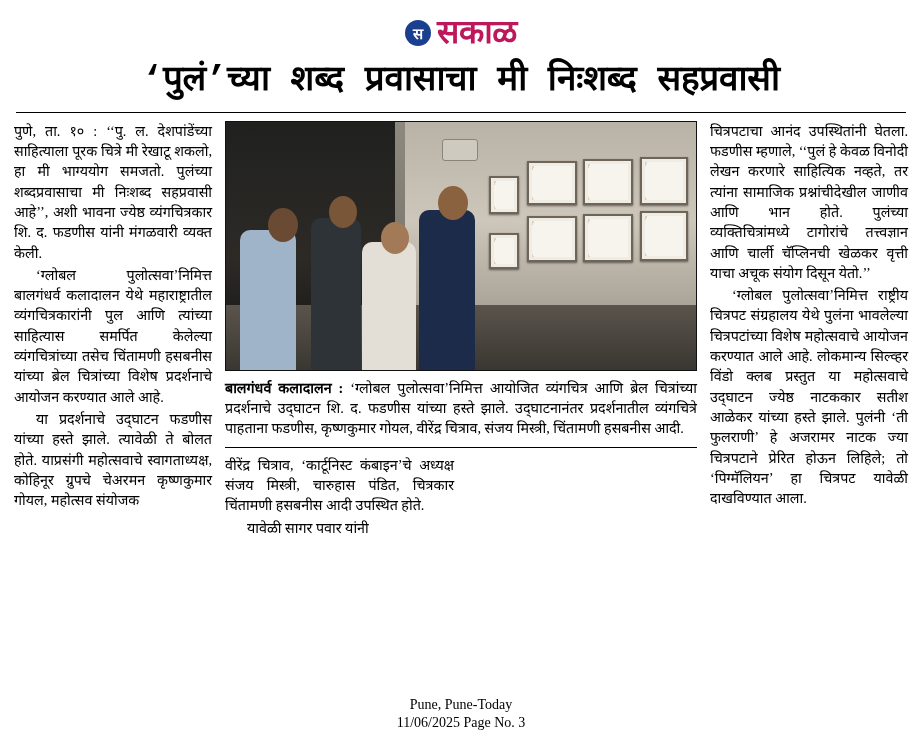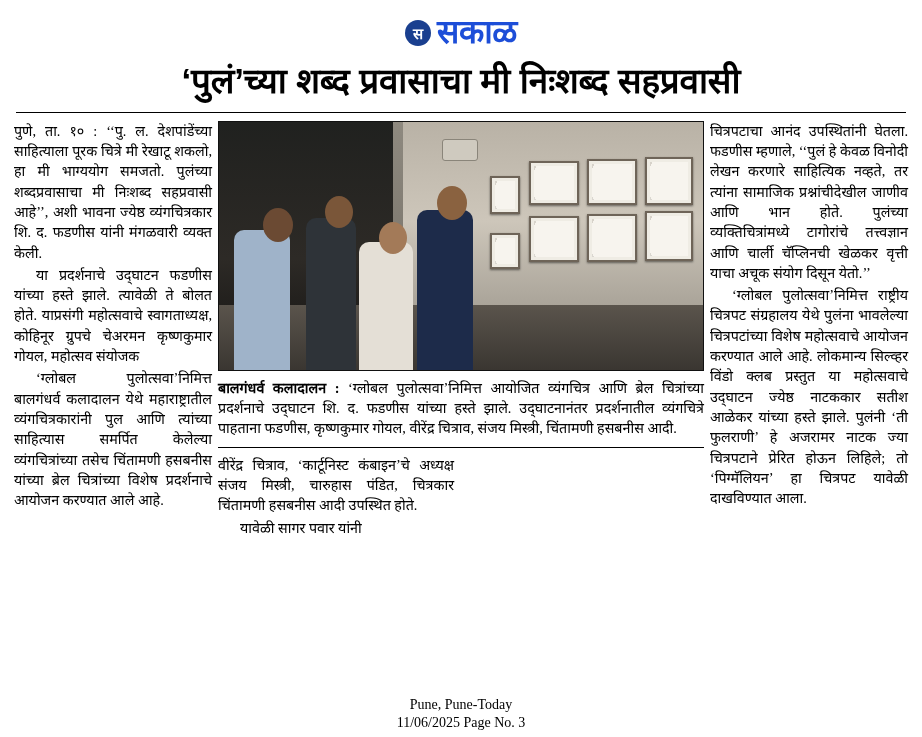--- a/index.html
+++ b/index.html
@@ -45,30 +45,30 @@
     align-items: center;
     justify-content: center;
     font-size: 15px;
     font-weight: bold;
     font-family: "Liberation Serif", serif;
   }
   .logo-text {
     font-family: "Liberation Serif", serif;
     font-size: 33px;
     font-weight: bold;
-    color: #1d4ed8;
+    color: #be185d;
     letter-spacing: -0.5px;
     line-height: 1;
     text-align: right;
   }
 
   
   .headline {
     text-align: center;
-    font-family: Liberation Sans, sans-serif;
+    font-family: Liberation Mono, monospace;
     font-size: 35px;
     font-weight: bold;
     line-height: 1.28;
     letter-spacing: -0.2px;
     padding: 2px 4px 0 4px;
   }
   .rule {
     border: none;
     border-top: 1px solid #000;
     margin: 8px 2px 8px 2px;
@@ -79,21 +79,21 @@
     font-size: 25px;
     font-weight: normal;
     line-height: 1.3;
     padding-bottom: 8px;
   }
 
   
   .body-grid {
     display: grid;
     grid-template-columns: 198px 1fr 198px;
-    column-gap: 6px;
+    column-gap: 13px;
     font-family: "Liberation Serif", serif;
   }
   .col {
     font-size: 14.3px;
     line-height: 1.42;
     text-align: justify;
     text-justify: inter-word;
   }
   .col p {
     margin: 0 0 2px 0;
@@ -219,22 +219,22 @@
     </div>
   </div>
 
   <div class="headline">‘पुलं’च्या शब्द प्रवासाचा मी निःशब्द सहप्रवासी</div>
   <hr class="rule">
 
   <div class="body-grid">
 
     <div class="col">
       <p>पुणे, ता. १० : ‘‘पु. ल. देशपांडेंच्या साहित्याला पूरक चित्रे मी रेखाटू शकलो, हा मी भाग्ययोग समजतो. पुलंच्या शब्दप्रवासाचा मी निःशब्द सहप्रवासी आहे’’, अशी भावना ज्येष्ठ व्यंगचित्रकार शि. द. फडणीस यांनी मंगळवारी व्यक्त केली.</p>
+      <p class="indent">‘ग्लोबल पुलोत्सवा’निमित्त बालगंधर्व कलादालन येथे महाराष्ट्रातील व्यंगचित्रकारांनी पुल आणि त्यांच्या साहित्यास समर्पित केलेल्या व्यंगचित्रांच्या तसेच चिंतामणी हसबनीस यांच्या ब्रेल चित्रांच्या विशेष प्रदर्शनाचे आयोजन करण्यात आले आहे.</p>
       <p class="indent">या प्रदर्शनाचे उद्‌घाटन फडणीस यांच्या हस्ते झाले. त्यावेळी ते बोलत होते. याप्रसंगी महोत्सवाचे स्वागताध्यक्ष, कोहिनूर ग्रुपचे चेअरमन कृष्णकुमार गोयल, महोत्सव संयोजक</p>
-      <p class="indent">‘ग्लोबल पुलोत्सवा’निमित्त बालगंधर्व कलादालन येथे महाराष्ट्रातील व्यंगचित्रकारांनी पुल आणि त्यांच्या साहित्यास समर्पित केलेल्या व्यंगचित्रांच्या तसेच चिंतामणी हसबनीस यांच्या ब्रेल चित्रांच्या विशेष प्रदर्शनाचे आयोजन करण्यात आले आहे.</p>
     </div>
 
     <div class="center-col">
 
       <div class="photo">
         <div class="ceiling"></div>
         <div class="wall-left"></div>
         <div class="wall-mid"></div>
         <div class="wall-right"></div>
         <div class="floor"></div>

